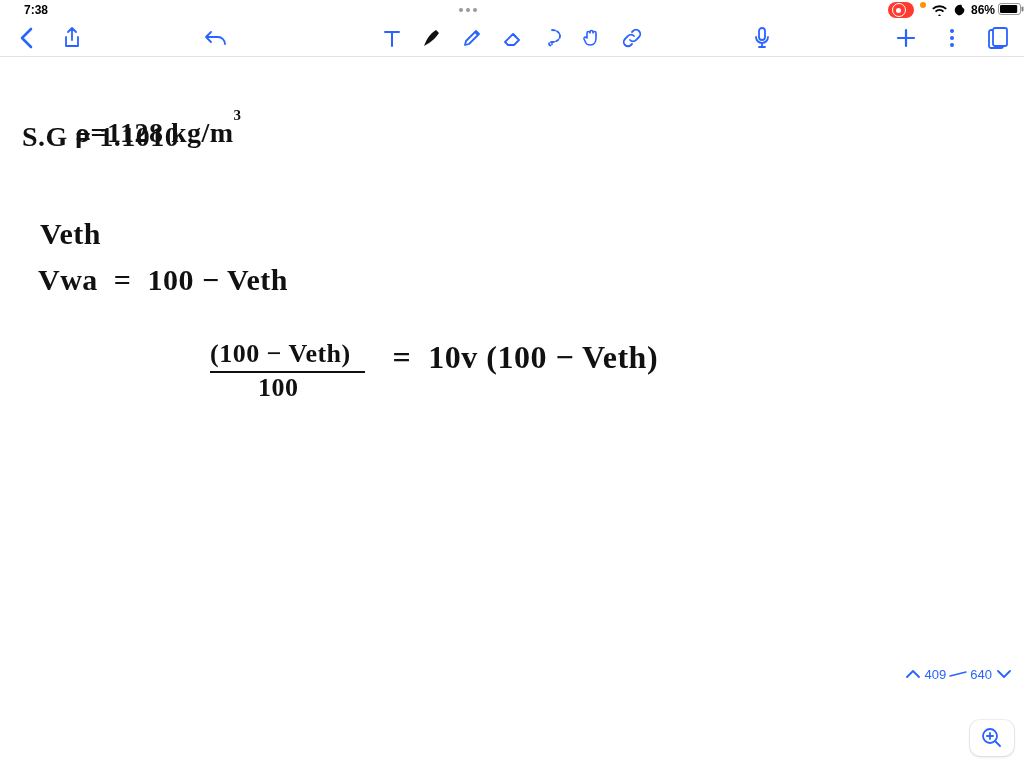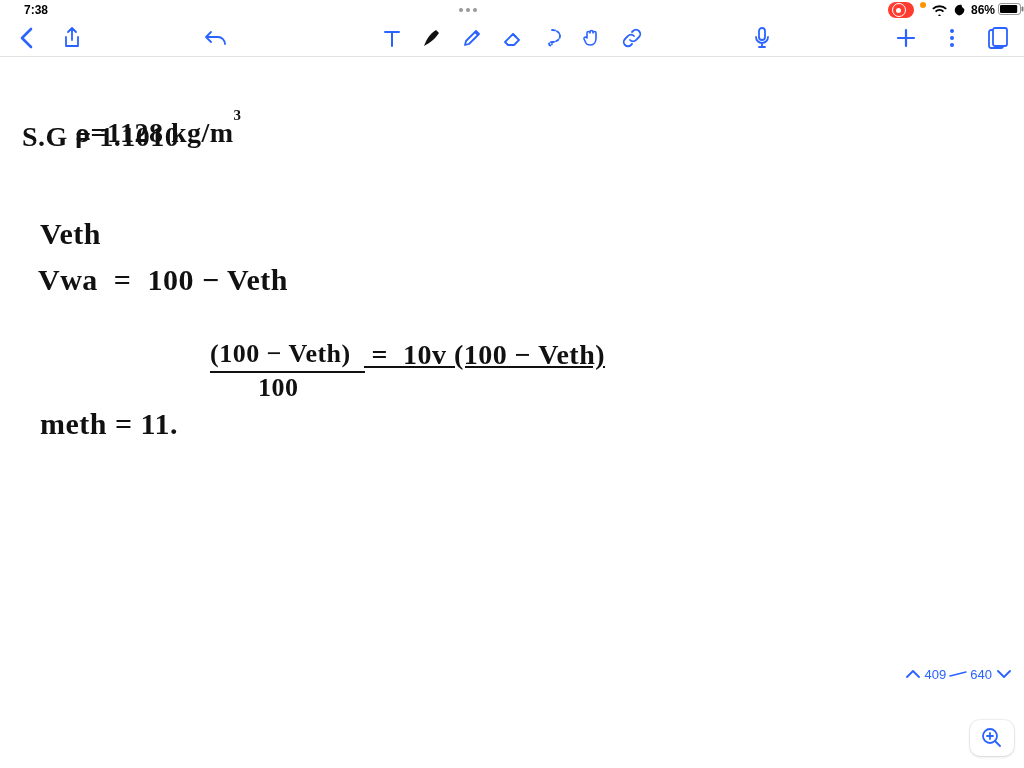--- a/index.html
+++ b/index.html
@@ -184,23 +184,22 @@
     <span class="hw" style="left:22px; top:64px; font-size:28px;">S.G = 1.1010</span>
 
     <span class="hw" style="left:40px; top:160px; font-size:30px;">Veth</span>
     <span class="hw" style="left:38px; top:206px; font-size:30px;">Vwa  =  100 − Veth</span>
 
     <span style="position:absolute; left:210px; top:258px;margin-top:24px;">
       <span class="hw" style="position:static; font-size:26px;">(100 − Veth)</span>
       <div style="border-top:2.5px solid #111; width:155px; margin-top:2px;"></div>
       <span class="hw" style="position:relative; left:48px; font-size:26px;">100</span>
     </span>
-    <span class="hw" style="left:364px; top:282px; font-size:28px;text-decoration:underline;"> =  10v (100 − Veth)</span>
-
-    <span class="hw" style="left:40px; top:350px; font-size:30px;">meth = 11.</span>
+    <span class="hw" style="left:384px; top:282px; font-size:32px;"> =  10v (100 − Veth)</span>
+
   </div>
 
   <div class="page-nav">
     <span class="chev">
       <svg width="14" height="10" viewBox="0 0 14 10">
           <path d="M1 8l6-6 6 6" stroke="#2a63ff" stroke-width="1.8" fill="none" stroke-linecap="round" stroke-linejoin="round"></path>
         </svg>
     </span>
     <span>409</span>
     <svg width="20" height="8" viewBox="0 0 20 8">

